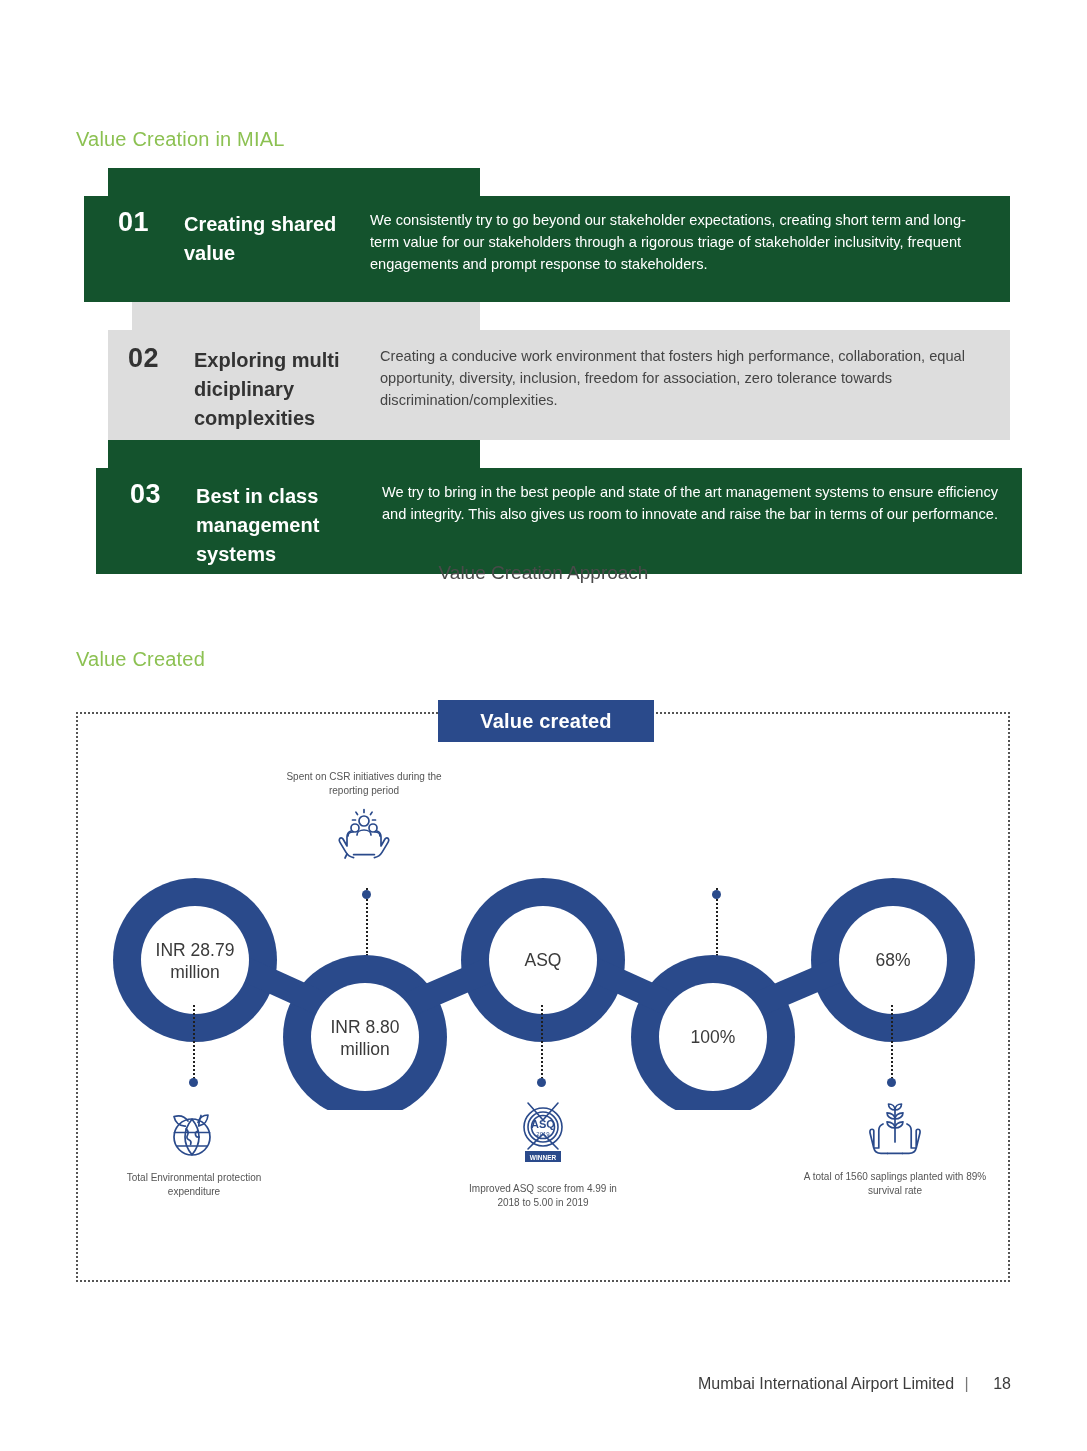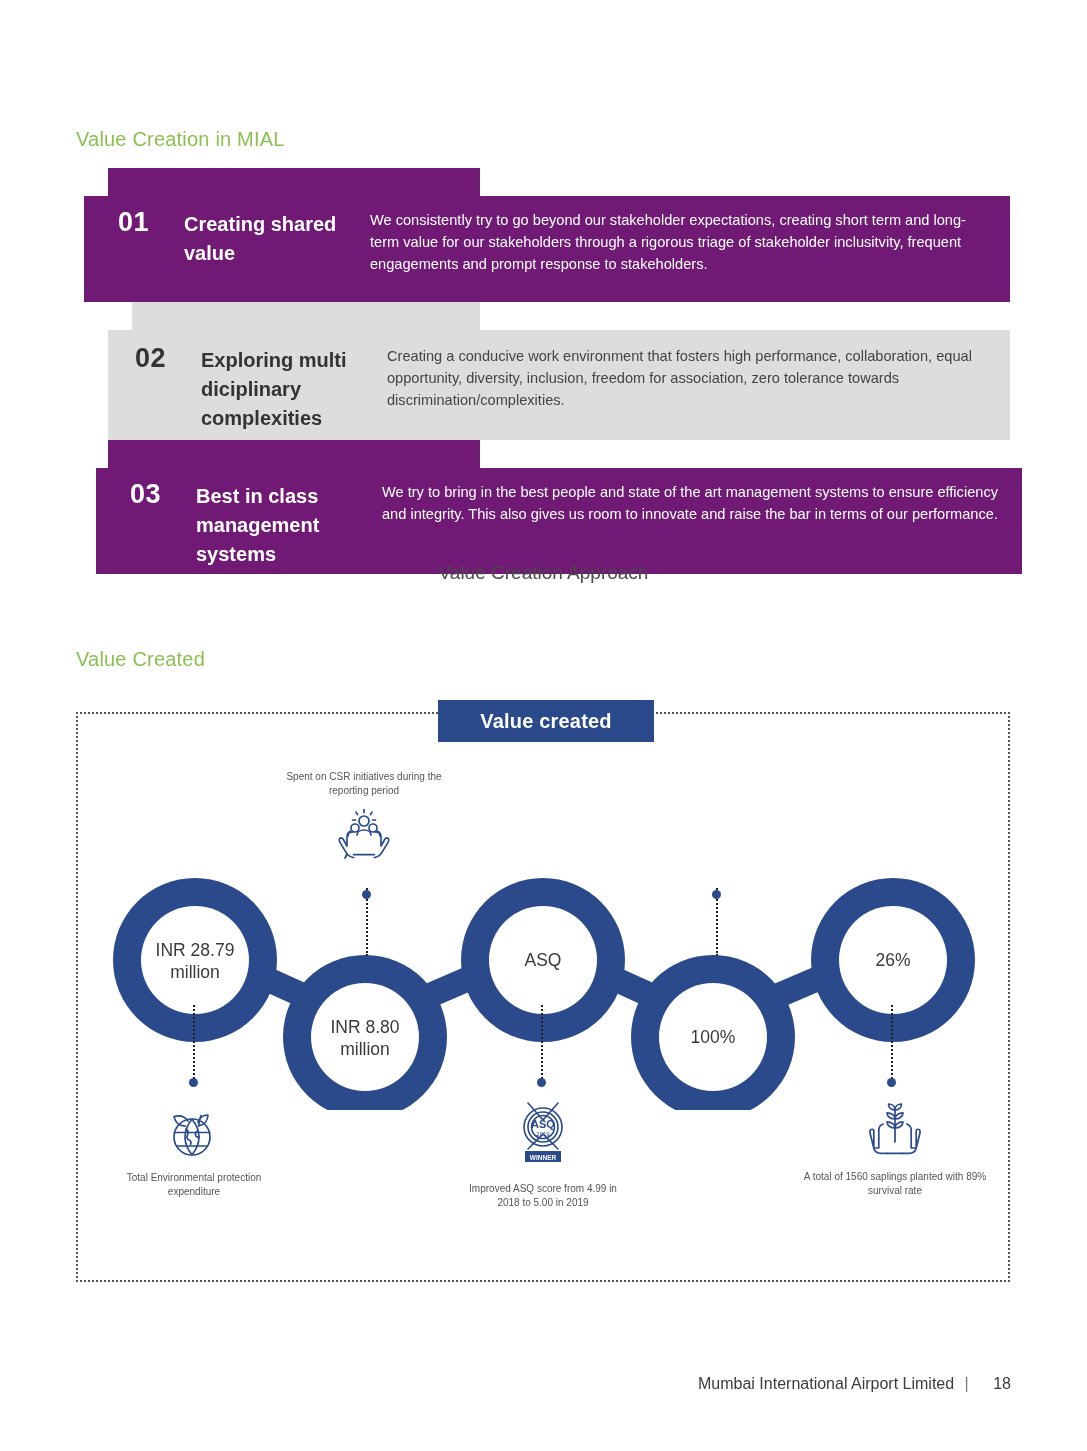--- a/index.html
+++ b/index.html
@@ -29,21 +29,21 @@
   .block { position: absolute; }
   .block .tab {
     position: absolute;
     height: 28px;
   }
   .block .body {
     position: absolute;
     display: flex;
     align-items: flex-start;
   }
-  .blue .tab, .blue .body { background: #701a75; }
+  .blue .tab, .blue .body { background: #14532d; }
   .grey .tab, .grey .body { background: #dddddd; }
 
   .num {
     font-size: 27px;
     font-weight: bold;
     line-height: 1;
     flex: 0 0 auto;
     width: 66px;
     padding-top: 3px;
     letter-spacing: .5px;
@@ -65,21 +65,21 @@
   }
   .blue .num, .blue .ttl, .blue .desc { color: #ffffff; }
   .grey .num, .grey .ttl { color: #333333; }
   .grey .desc { color: #444444; }
 
   
   #b1 .tab  { left: 108px; top: 0;   width: 372px; }
   #b1 .body { left: 84px;  top: 28px; width: 926px; height: 106px; padding: 10px 0 0 34px; }
   
   #b2 .tab  { left: 132px; top: 134px; width: 348px; }
-  #b2 .body { left: 108px; top: 162px; width: 902px; height: 110px; padding: 12px 0 0 27px; }
+  #b2 .body { left: 108px; top: 162px; width: 902px; height: 110px; padding: 12px 0 0 20px; }
   
   #b3 .tab  { left: 108px; top: 272px; width: 372px; }
   #b3 .body { left: 96px;  top: 300px; width: 926px; height: 106px; padding: 10px 0 0 34px; }
 
   .caption-center {
     position: absolute;
     top: 562px;
     left: 0;
     width: 1087px;
     text-align: center;
@@ -259,21 +259,21 @@
     <div>INR 8.80</div>
     <div>million</div>
   </div>
   <div class="ring-label" style="left:473px; top:950px; width:140px;">
     <div>ASQ</div>
   </div>
   <div class="ring-label" style="left:643px; top:1027px; width:140px;">
     <div>100%</div>
   </div>
   <div class="ring-label" style="left:823px; top:950px; width:140px;">
-    <div>26%</div>
+    <div>68%</div>
   </div>
 
   <div class="dotline" style="left:193px; top:1005px; height:78px;"></div>
   <div class="dot" style="left:189px; top:1078px;"></div>
 
   <div class="dotline" style="left:541px; top:1005px; height:78px;"></div>
   <div class="dot" style="left:537px; top:1078px;"></div>
 
   <div class="dotline" style="left:891px; top:1005px; height:78px;"></div>
   <div class="dot" style="left:887px; top:1078px;"></div>

